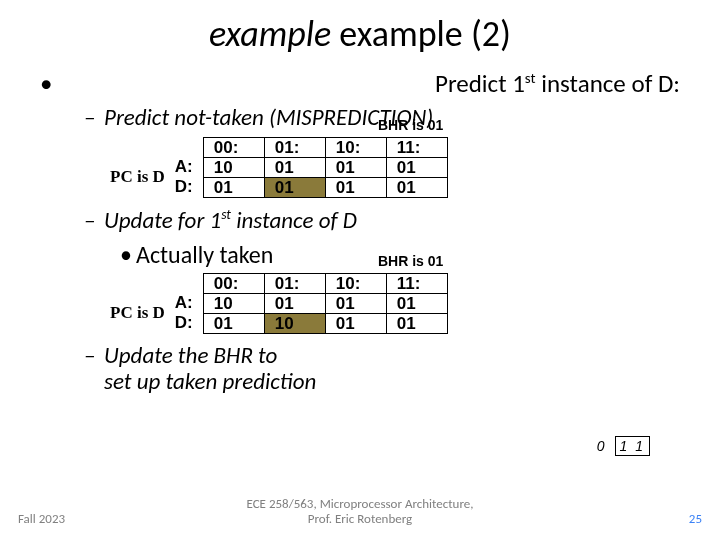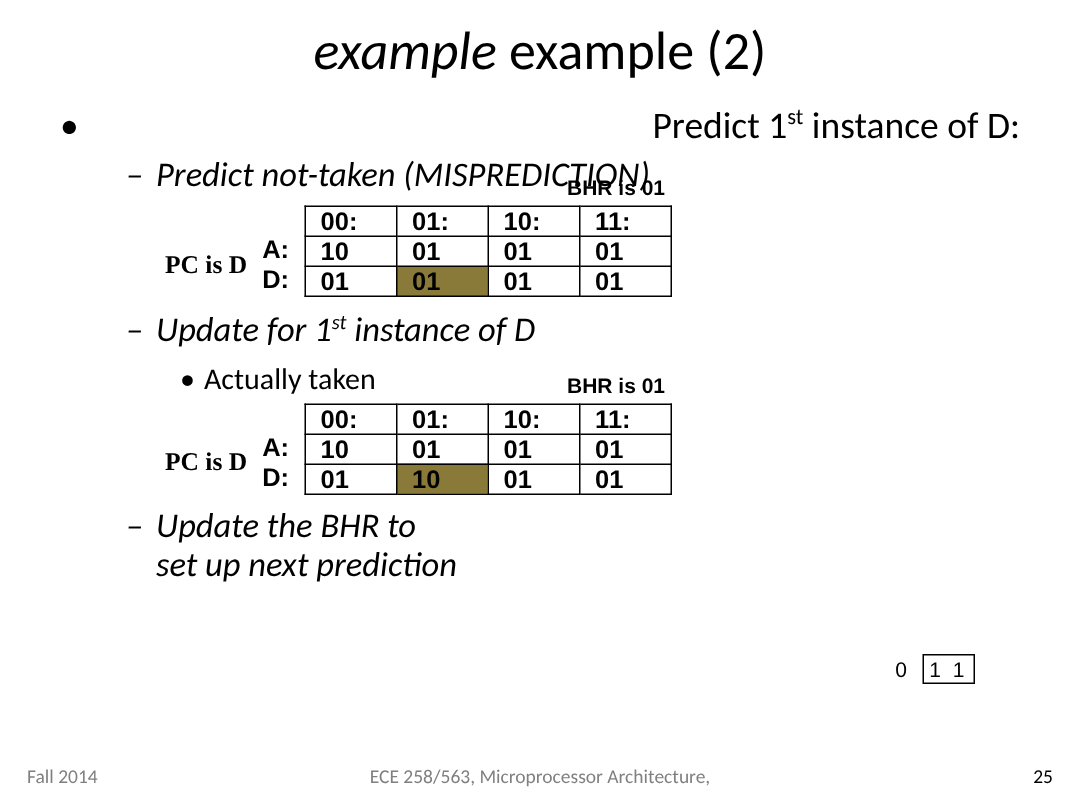--- a/index.html
+++ b/index.html
@@ -46,21 +46,21 @@
     position: relative;
     font-style: italic;
   }
   .lvl2::before {
     content: "–";
     position: absolute;
     left: 44px;
     top: 0;
   }
   .lvl3 {
-    font-size: 20px;
+    font-size: 24px;
     margin: 0 0 4px 0;
     padding-left: 96px;
     position: relative;
   }
   .lvl3::before {
     content: "•";
     position: absolute;
     left: 80px;
     top: 0;
   }
@@ -124,21 +124,21 @@
     font-size: 14px;
   }
   .bhr-old, .bhr-new {
     display: inline-block;
     border: 1px solid #000;
     padding: 1px 4px;
     letter-spacing: 2px;
     text-align: center;
     min-width: 24px;
   }
-  .bhr-new-row { margin-top: 4px; }
+  .bhr-new-row { margin-top: 4px; font-style: italic; }
   .shiftin {
     display: inline-block;
     margin-right: 6px;
   }
   .arrow {
     display: inline-block;
     width: 18px;
     height: 1px;
     background: #000;
     vertical-align: middle;
@@ -178,21 +178,21 @@
     bottom: 14px;
     text-align: center;
     font-size: 13px;
     color: #808080;
   }
   .footer-right {
     position: absolute;
     right: 18px;
     bottom: 14px;
     font-size: 13px;
-    color: #000000;
+    color: #3b82f6;
   }
 </style>
 </head>
 <body>
 
 <div class="slide">
 
   <h1 class="title">
     <span class="ital">example</span><span> example (2)</span>
   </h1>
@@ -265,29 +265,30 @@
         <td class="hl">10</td>
         <td>01</td>
         <td>01</td>
       </tr>
     </tbody>
       </table>
   </div>
 
   <p class="lvl2" style="margin-top:4px; line-height:1.15;">
     <span>Update the BHR to</span><br>
-    <span>set up next prediction</span>
+    <span>set up taken prediction</span>
   </p>
 
   <div class="bhr-box-wrap">
     <div class="bhr-new-row">
       <span class="shiftin">0</span>
       <span class="bhr-new">1 1</span>
     </div>
   </div>
 
-  <div class="footer-left">Fall 2014</div>
+  <div class="footer-left">Fall 2023</div>
   <div class="footer-center">
     <span>ECE 258/563, Microprocessor Architecture,</span><br>
+    <span>Prof. Eric Rotenberg</span>
   </div>
   <div class="footer-right">25</div>
 
 </div>
 
 </body></html>

